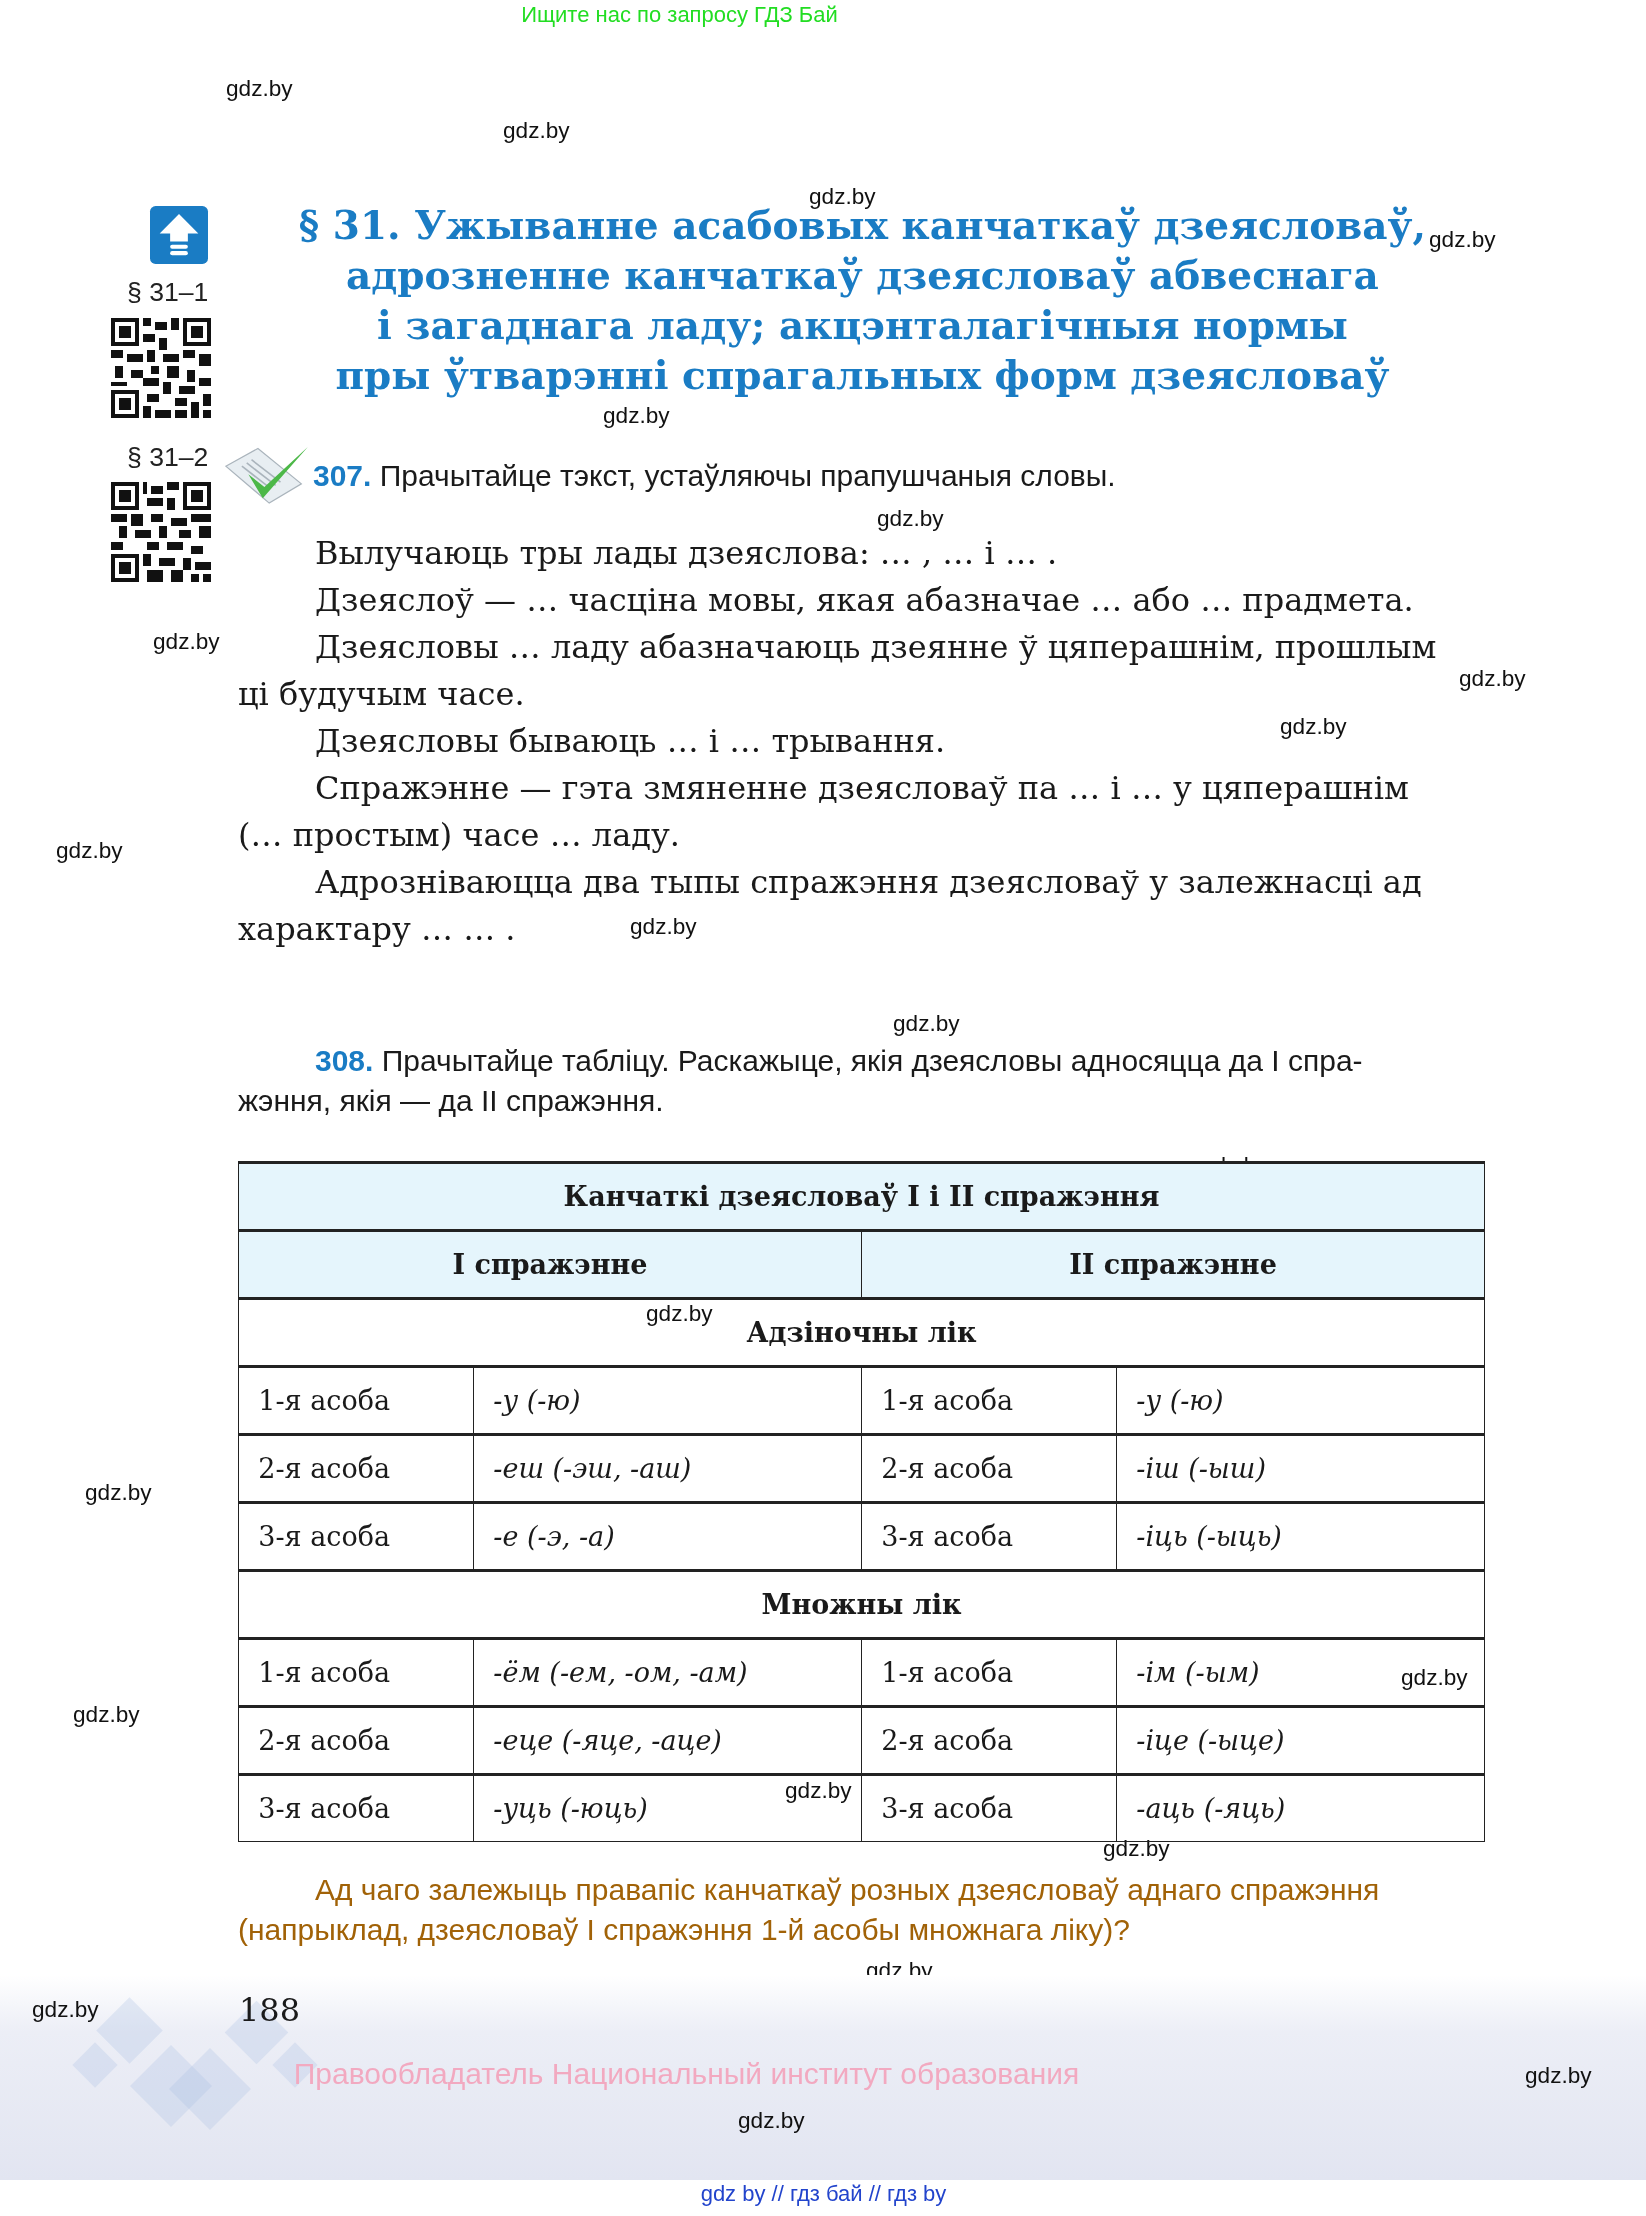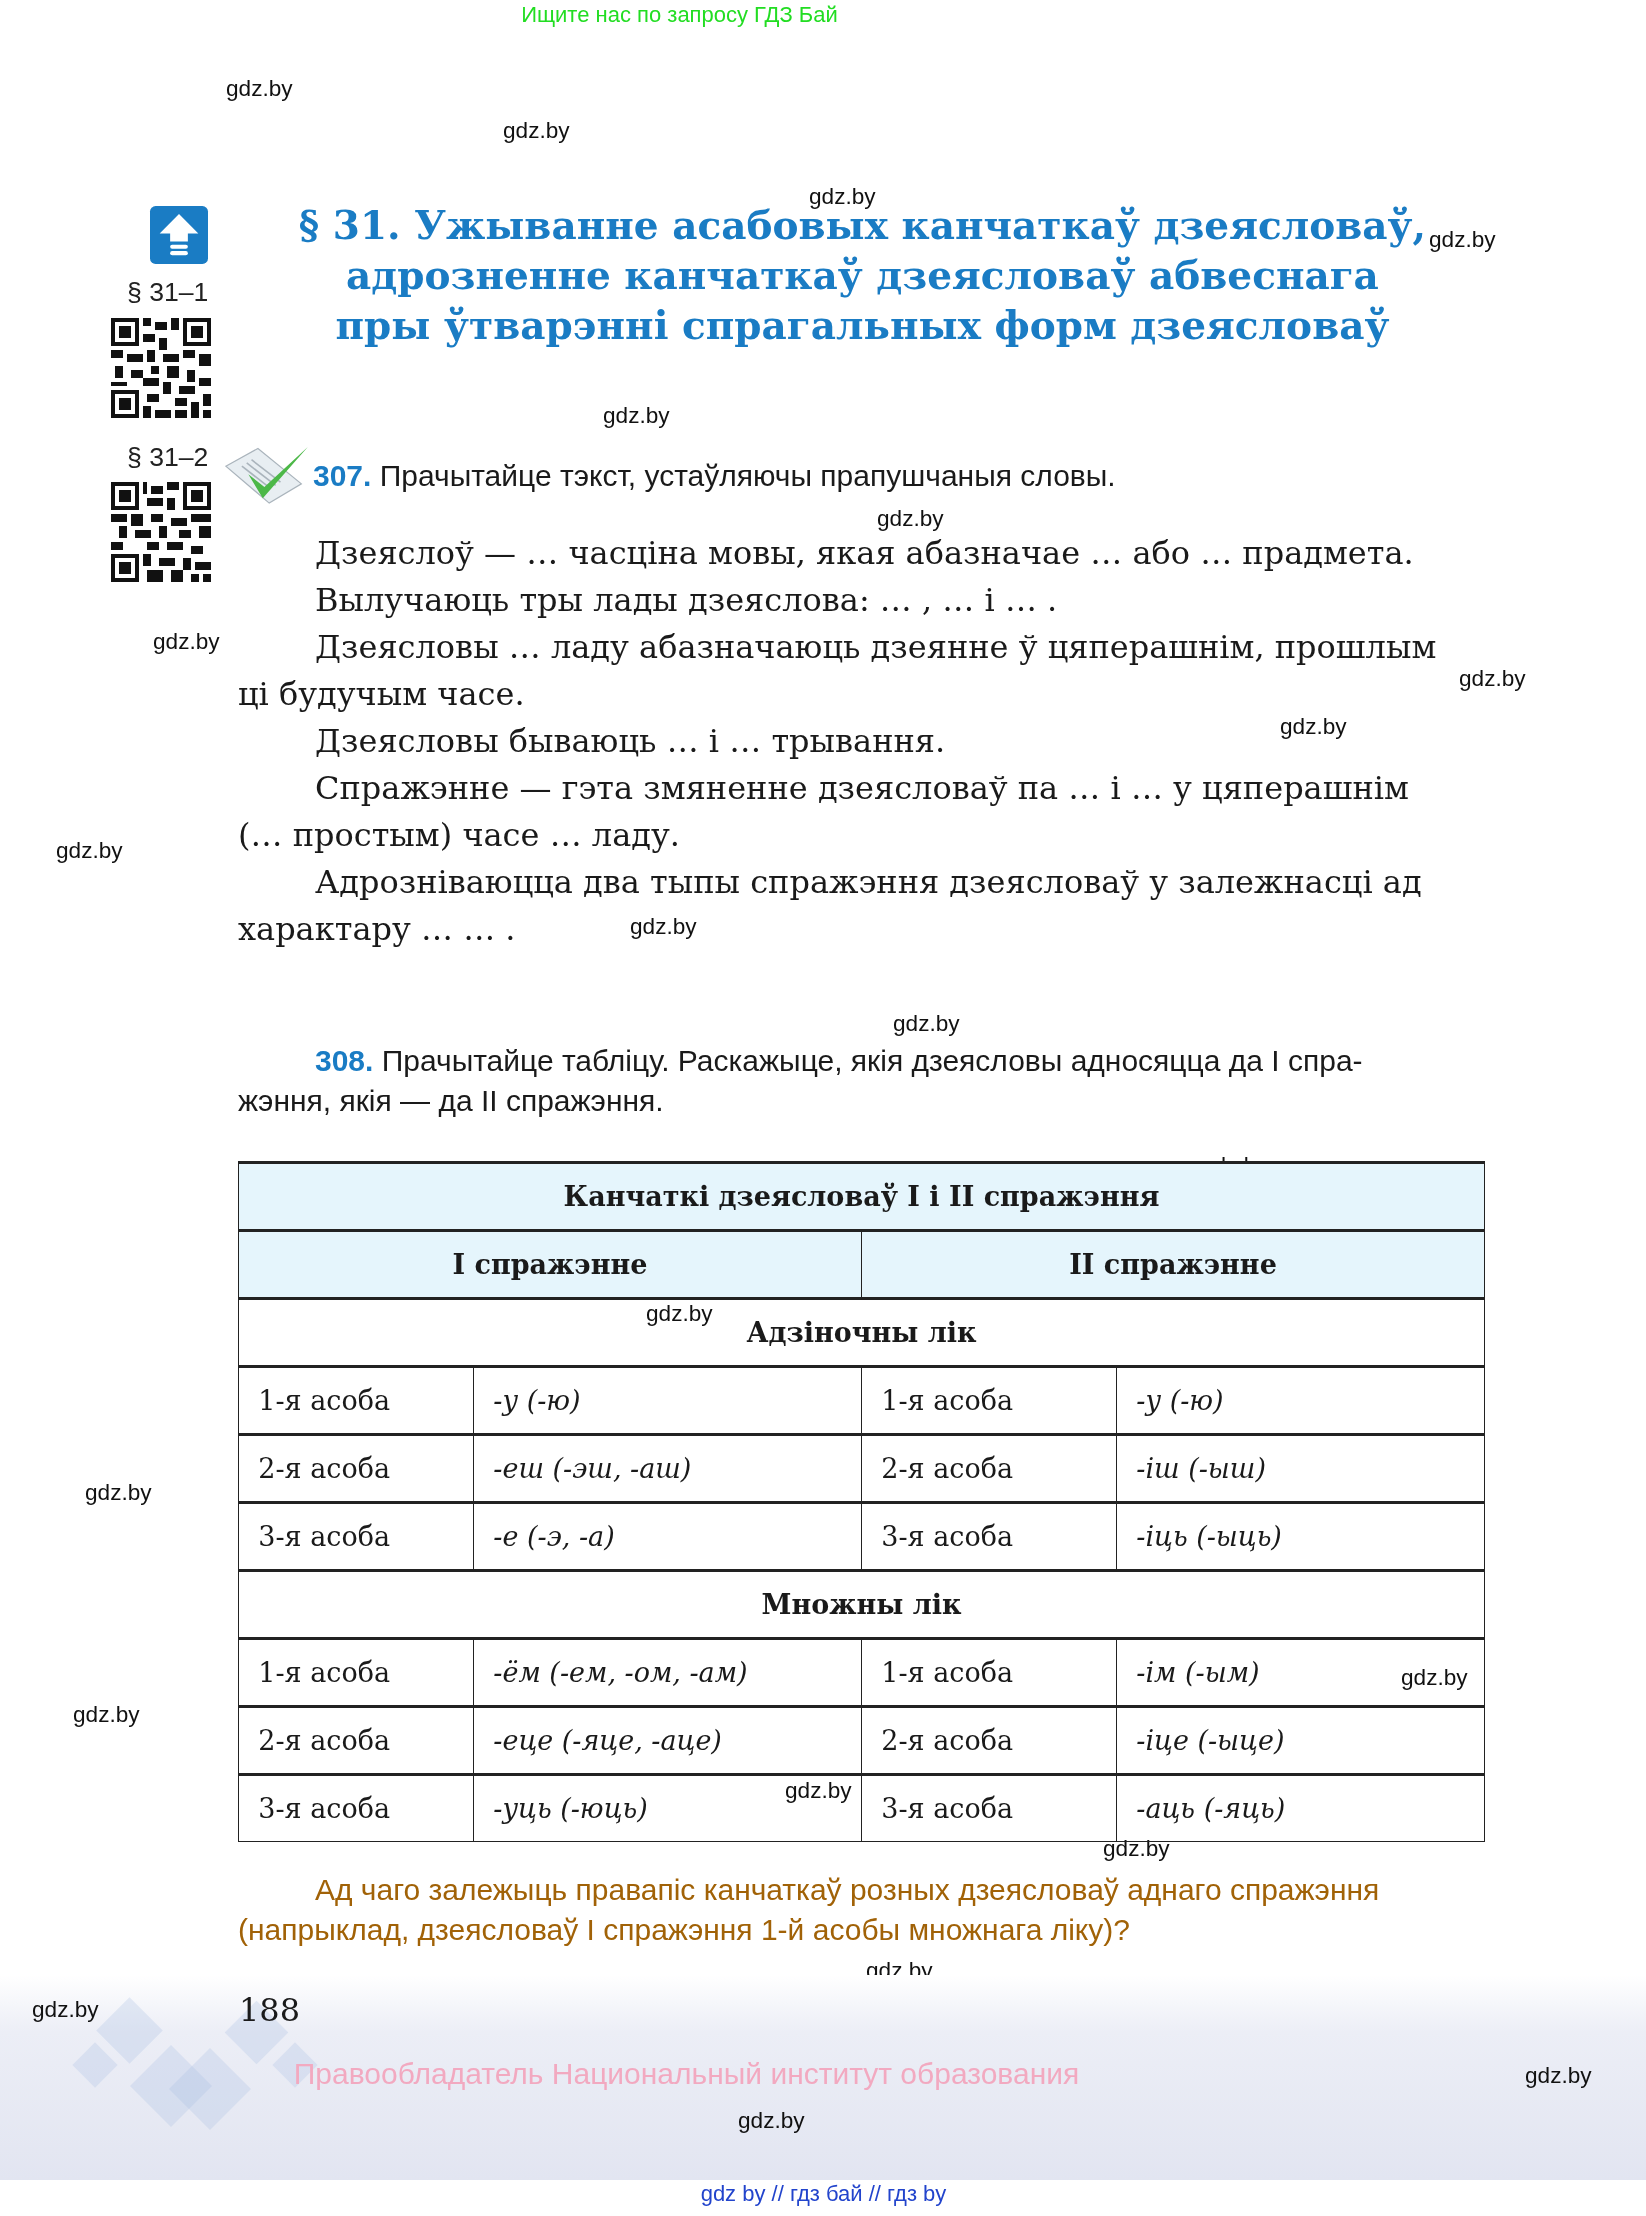--- a/index.html
+++ b/index.html
@@ -117,38 +117,39 @@
     <rect x="20" y="2" width="3" height="3" fill="#111"></rect>
   <rect x="0" y="18" width="7" height="7" fill="#111"></rect>
     <rect x="1" y="19" width="5" height="5" fill="#fff"></rect>
     <rect x="2" y="20" width="3" height="3" fill="#111"></rect>
   <path d="M8 0h1v3h-1zM10 1h3v2h-3zM14 0h3v2h-3zM9 4h4v2h-4zM14 4h2v3h-2zM0 8h4v2h-4zM5 8h3v3h-3zM10 8h3v2h-3zM15 9h4v2h-4zM20 8h5v2h-5zM2 11h2v3h-2zM6 12h4v2h-4zM12 11h2v3h-2zM17 12h3v2h-3zM22 11h3v3h-3zM0 15h3v2h-3zM9 15h3v2h-3zM14 15h4v2h-4zM20 16h3v2h-3zM8 18h2v3h-2zM12 19h4v2h-4zM18 19h2v3h-2zM21 20h4v2h-4zM9 22h4v3h-4zM15 22h3v3h-3zM20 23h2v2h-2zM23 23h2v2h-2z" fill="#111"></path>
 </svg>
 
 <div class="title">
   <div>§ 31. Ужыванне асабовых канчаткаў дзеясловаў,</div>
   <div>адрозненне канчаткаў дзеясловаў абвеснага</div>
+  <div>і загаднага ладу; акцэнталагічныя нормы</div>
   <div>пры ўтварэнні спрагальных форм дзеясловаў</div>
 </div>
 
 <svg class="task-icon" viewBox="0 0 112 82">
   <polygon points="6,30 46,8 100,52 60,76" fill="#e8eef2" stroke="#aab4bc" stroke-width="1.5"></polygon>
   <line x1="26" y1="30" x2="62" y2="58" stroke="#aab4bc" stroke-width="2"></line>
   <line x1="32" y1="26" x2="68" y2="54" stroke="#aab4bc" stroke-width="2"></line>
   <line x1="38" y1="22" x2="74" y2="50" stroke="#aab4bc" stroke-width="2"></line>
   <path d="M34 40 L52 70 L108 6 L54 56 Z" fill="#4cb848"></path>
 </svg>
 <div class="task-head">
   <span class="task-num">307.</span>
   <span>Прачытайце тэкст, устаўляючы прапушчаныя словы.</span>
 </div>
 
 <div class="para" style="top:530px;">
+  <div class="ln indent">Вылучаюць тры лады дзеяслова: … , … і … .</div>
   <div class="ln indent">Дзеяслоў — … часціна мовы, якая абазначае … або … прадмета.</div>
-  <div class="ln indent">Вылучаюць тры лады дзеяслова: … , … і … .</div>
   <div class="ln indent">Дзеясловы … ладу абазначаюць дзеянне ў цяперашнім, прошлым</div>
   <div class="ln">ці будучым часе.</div>
   <div class="ln indent">Дзеясловы бываюць  … і … трывання.</div>
   <div class="ln indent">Спражэнне — гэта змяненне дзеясловаў па … і … у цяперашнім</div>
   <div class="ln">(… простым) часе … ладу.</div>
   <div class="ln indent">Адрозніваюцца два тыпы спражэння дзеясловаў у залежнасці ад</div>
   <div class="ln">характару …  … .</div>
 </div>
 
 <div class="task2">

